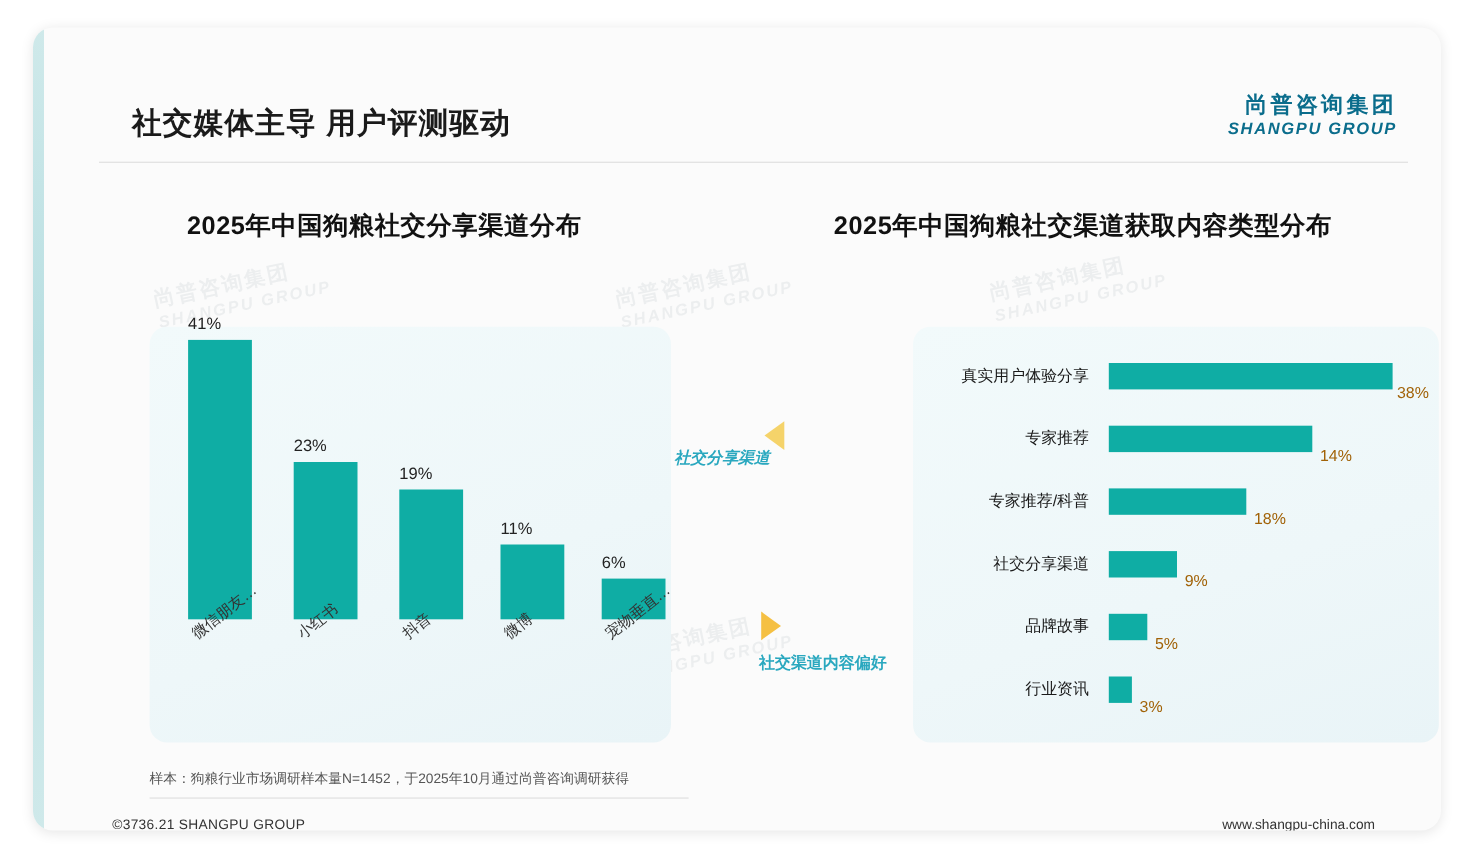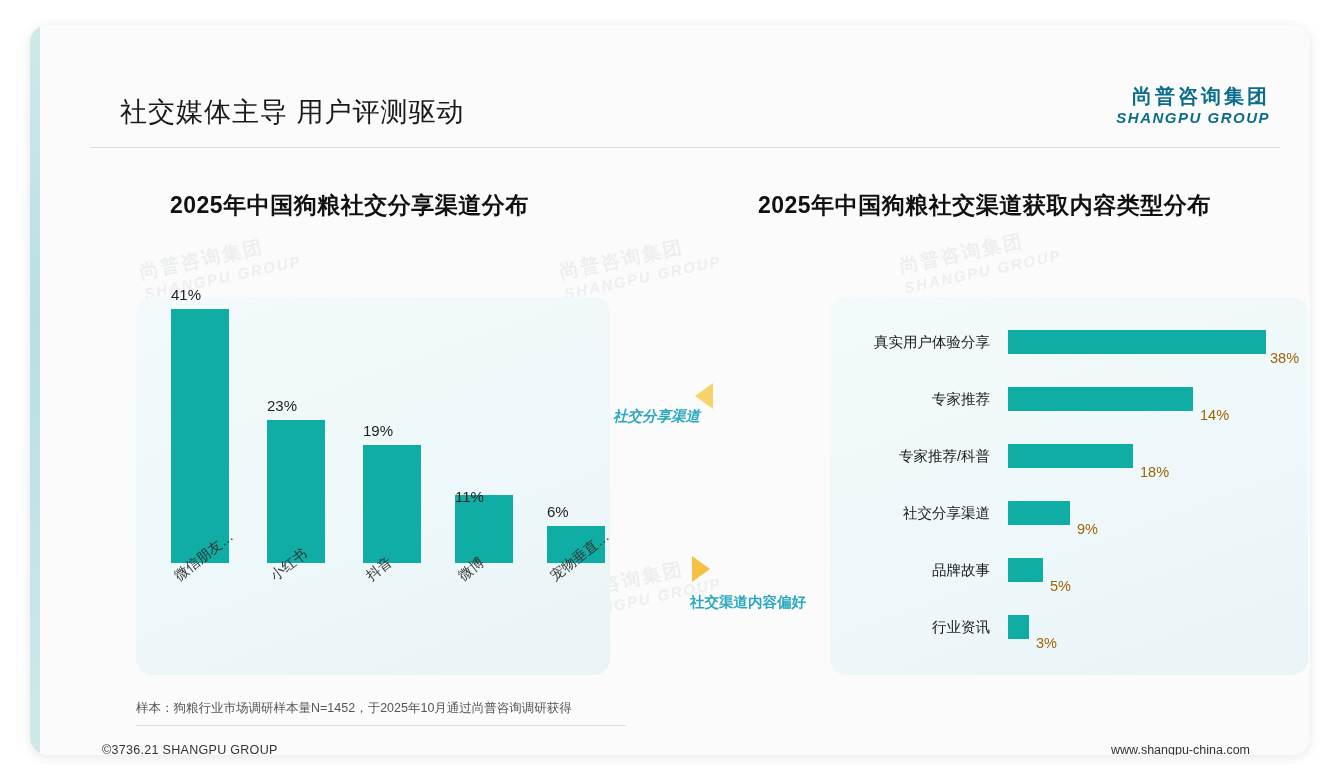--- a/index.html
+++ b/index.html
@@ -40,21 +40,21 @@
     left: 60px;
     top: 45px;
     width: 1190px;
     height: 75px;
   }
   .header-title {
     position: absolute;
     left: 30px;
     top: 24px;
     font-size: 27px;
-    font-weight: normal;
+    font-weight: bold;
     color: #1a1a1a;
     letter-spacing: 1px;
   }
   .logo {
     position: absolute;
     right: 10px;
     top: 14px;
     text-align: right;
   }
   .logo-cn {
@@ -308,21 +308,21 @@
         <div class="col-val" style="bottom:149px;">23%</div>
         <div class="col-lab" style="top:calc(100% + 8px);">小红书</div>
       </div>
       <div class="col-item" style="left:227px;">
         <div class="col-bar" style="height:118px;"></div>
         <div class="col-val" style="bottom:124px;">19%</div>
         <div class="col-lab" style="top:calc(100% + 8px);">抖音</div>
       </div>
       <div class="col-item" style="left:319px;">
         <div class="col-bar" style="height:68px;"></div>
-        <div class="col-val" style="bottom:58px;">11%</div>
+        <div class="col-val" style="bottom:74px;">11%</div>
         <div class="col-lab" style="top:calc(100% + 8px);">微博</div>
       </div>
       <div class="col-item" style="left:411px;">
         <div class="col-bar" style="height:37px;"></div>
         <div class="col-val" style="bottom:43px;">6%</div>
         <div class="col-lab" style="top:calc(100% + 8px);">宠物垂直…</div>
       </div>
     </div>
 
     <div class="bar-chart">

